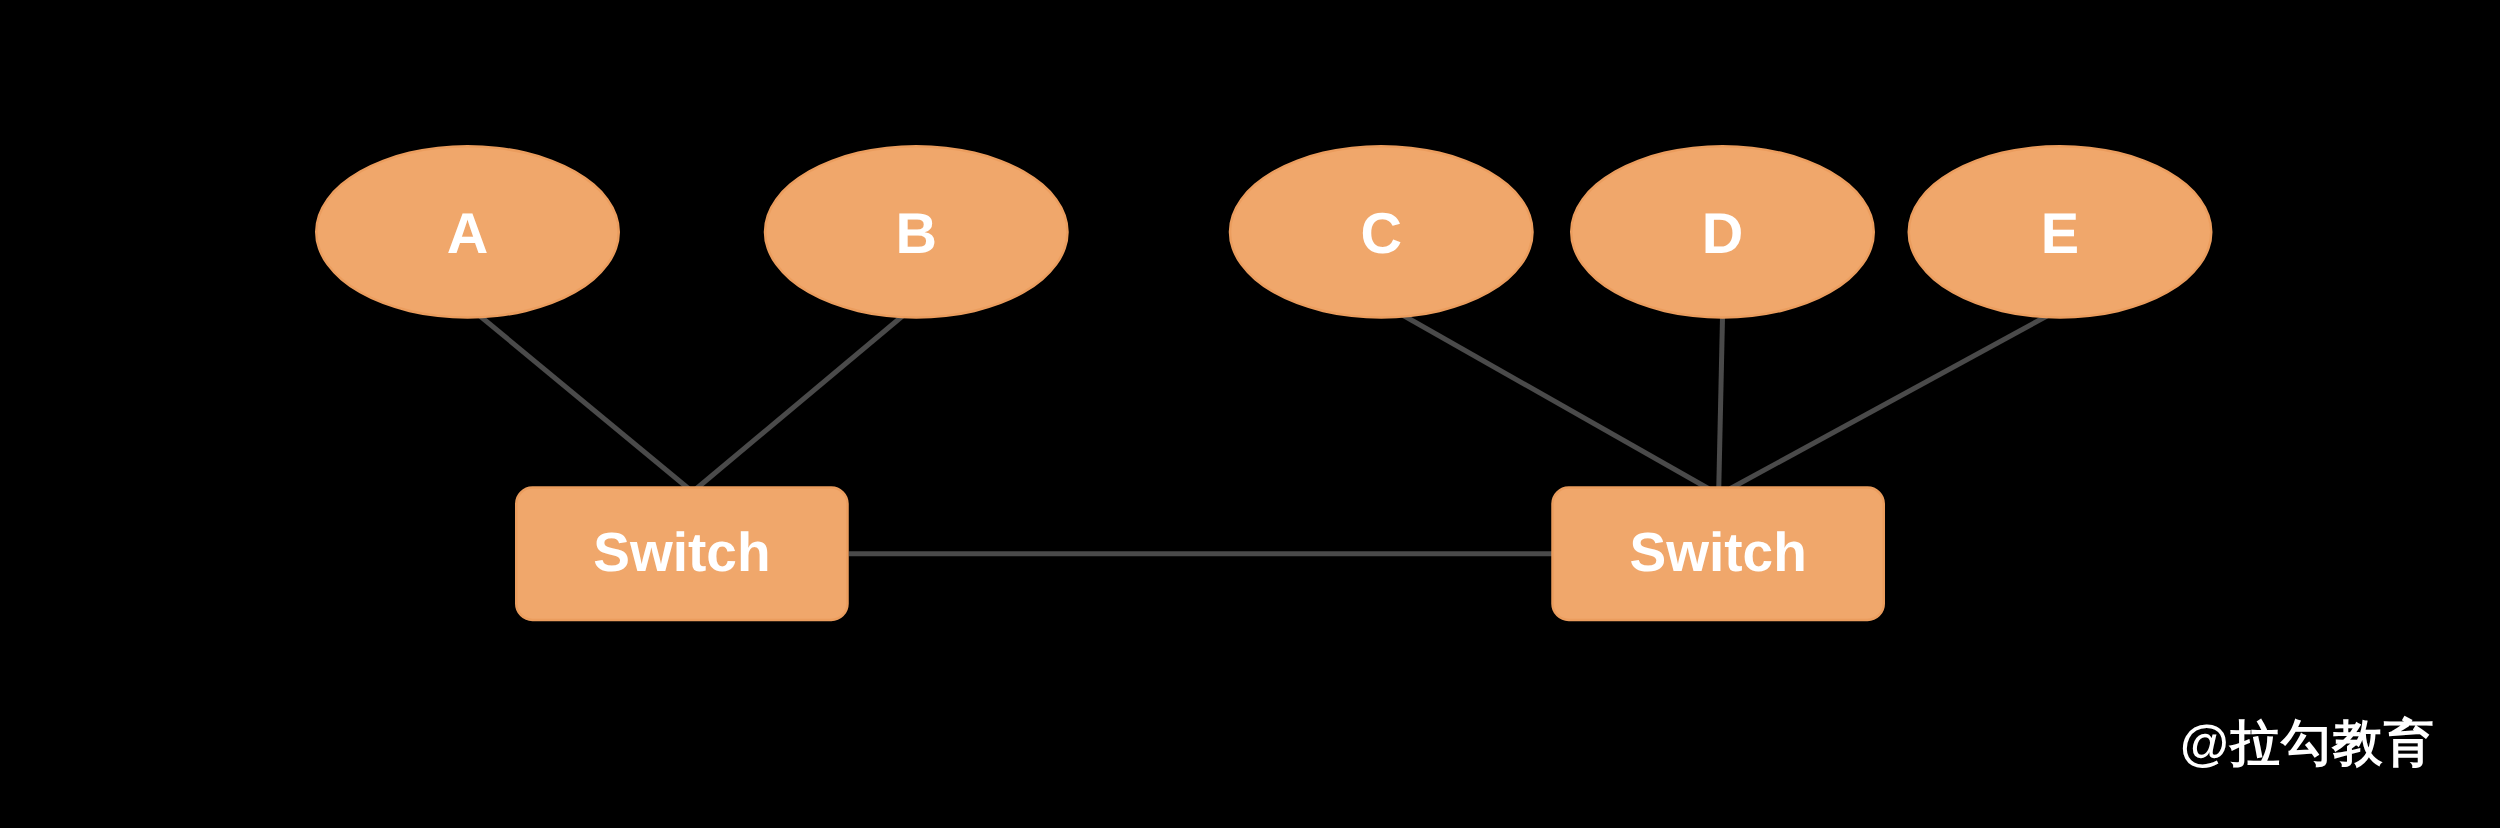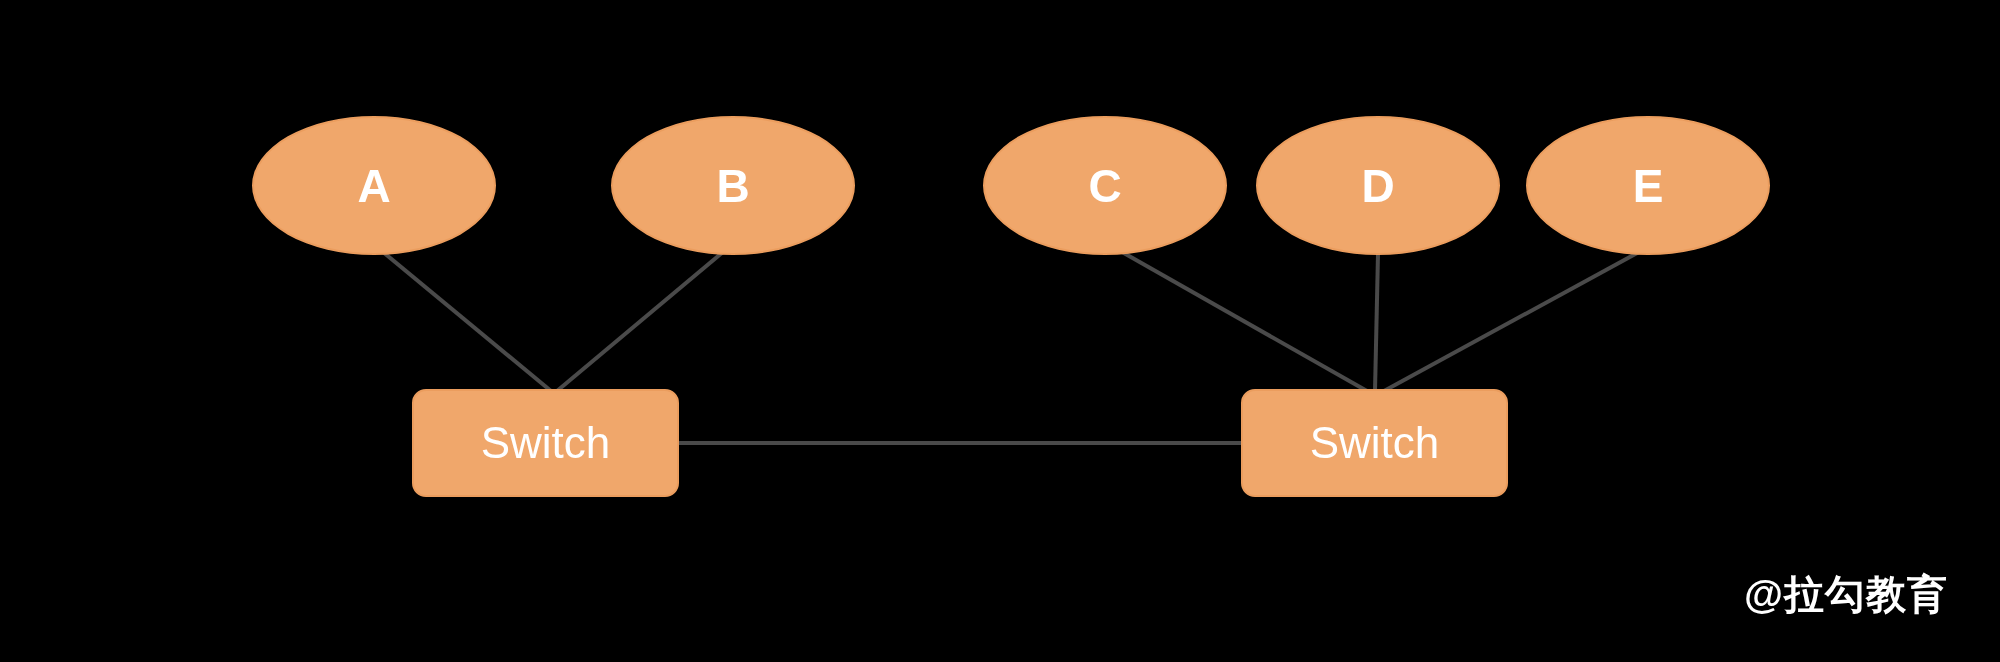--- a/index.html
+++ b/index.html
@@ -53,21 +53,21 @@
     height: 108px;
     background: #f0a76b;
     border: 2px solid #eb9d5e;
     border-radius: 14px;
     box-sizing: border-box;
     display: flex;
     align-items: center;
     justify-content: center;
     color: #ffffff;
     font-size: 44px;
-    font-weight: normal;
+    font-weight: bold;
   }
   .switch-left { left: 412px; top: 389px; }
   .switch-right { left: 1241px; top: 389px; }
   .watermark {
     position: absolute;
     right: 52px;
     bottom: 40px;
     color: #ffffff;
     font-size: 40px;
     font-weight: bold;

